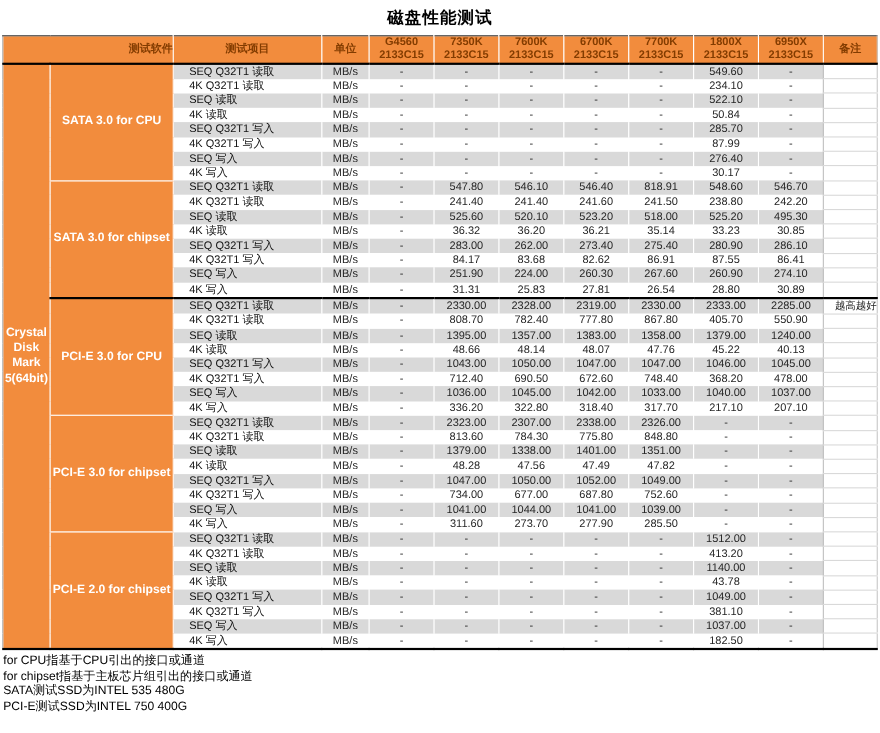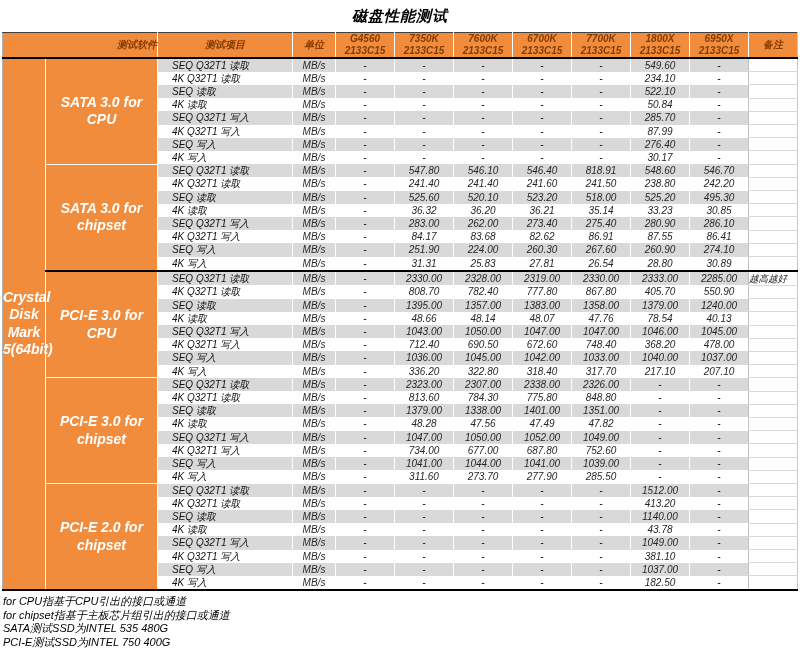--- a/index.html
+++ b/index.html
@@ -2,21 +2,21 @@
 <html style="--header-bg: #F28C3D; --header-text: #833C00; --group-text: #FFFFFF; --stripe: #D9D9D9;"><head>
 <meta charset="utf-8">
 <style>
   * { box-sizing: border-box; margin: 0; padding: 0; }
   html, body {
     width: 800px; height: 666px; background: #ffffff;
     font-family: "Liberation Sans", "DejaVu Sans", sans-serif;
     overflow: hidden;
     color: #1a1a1a;
   }
-  .page { width: 800px; height: 666px; position: relative; font-style: italic; }
+  .page { width: 800px; height: 666px; position: relative; }
   .title {
     text-align: center; font-weight: bold; font-size: 15px; color: #000;
     padding-top: 7px; height: 32px; letter-spacing: 1px;
   }
   table.bench {
     border-collapse: collapse; table-layout: fixed;
     width: 795px; margin-left: 2px;
     border-top: 1px solid #404040;
     border-left: 1px solid #b0b0b0;
     border-right: 1px solid #c8c8c8;
@@ -29,27 +29,27 @@
     height: 25px; vertical-align: middle; text-align: center;
     border-left: 1px solid #ffffff;
     border-bottom: 2px solid #000;
     line-height: 1.15; padding: 0;
   }
   thead th:first-child { border-left: none; text-align: right; }
   tbody td { height: 13.2px; line-height: 13.2px; font-size: 10px; padding: 0; vertical-align: middle; }
   td.sw-cell, td.g-cell {
     background: var(--header-bg, #F28C3D);
     color: var(--group-text, #fff);
-    font-weight: bold; text-align: center; font-size: 14px; line-height: 1.25;
+    font-weight: bold; text-align: center; font-size: 11px; line-height: 1.25;
   }
   td.g-cell { border-top: 1px solid #ffffff; border-left: 1px solid #ffffff; }
   td.item-cell { text-align: left; padding-left: 14px; border-left: 1px solid #fff; color: #111; }
   td.unit-cell, td.val-cell { text-align: center; border-left: 1px solid #fff; color: #262626; }
   td.rm-cell {
-    background: #fff; text-align: left; color: #262626;
+    background: #fff; text-align: right; color: #262626;
     border-left: 1px solid #bfbfbf; border-bottom: 1px solid #d9d9d9;
     font-size: 9.5px;
   }
   tr.odd td.item-cell, tr.odd td.unit-cell, tr.odd td.val-cell { background: var(--stripe, #D9D9D9); }
   tr.sep td { border-top: 2px solid #000; }
   .footnotes { margin-top: 4px; padding-left: 3px; }
   .footnote { font-size: 11px; line-height: 13.5px; color: #000; }
 </style>
 </head>
 <body>
@@ -342,21 +342,21 @@
           <td class="rm-cell"></td>
         </tr>
         <tr>
           <td class="item-cell">4K 读取</td>
           <td class="unit-cell">MB/s</td>
           <td class="val-cell">-</td>
           <td class="val-cell">48.66</td>
           <td class="val-cell">48.14</td>
           <td class="val-cell">48.07</td>
           <td class="val-cell">47.76</td>
-          <td class="val-cell">78.54</td>
+          <td class="val-cell">45.22</td>
           <td class="val-cell">40.13</td>
           <td class="rm-cell"></td>
         </tr>
         <tr class="odd">
           <td class="item-cell">SEQ Q32T1 写入</td>
           <td class="unit-cell">MB/s</td>
           <td class="val-cell">-</td>
           <td class="val-cell">1043.00</td>
           <td class="val-cell">1050.00</td>
           <td class="val-cell">1047.00</td>

